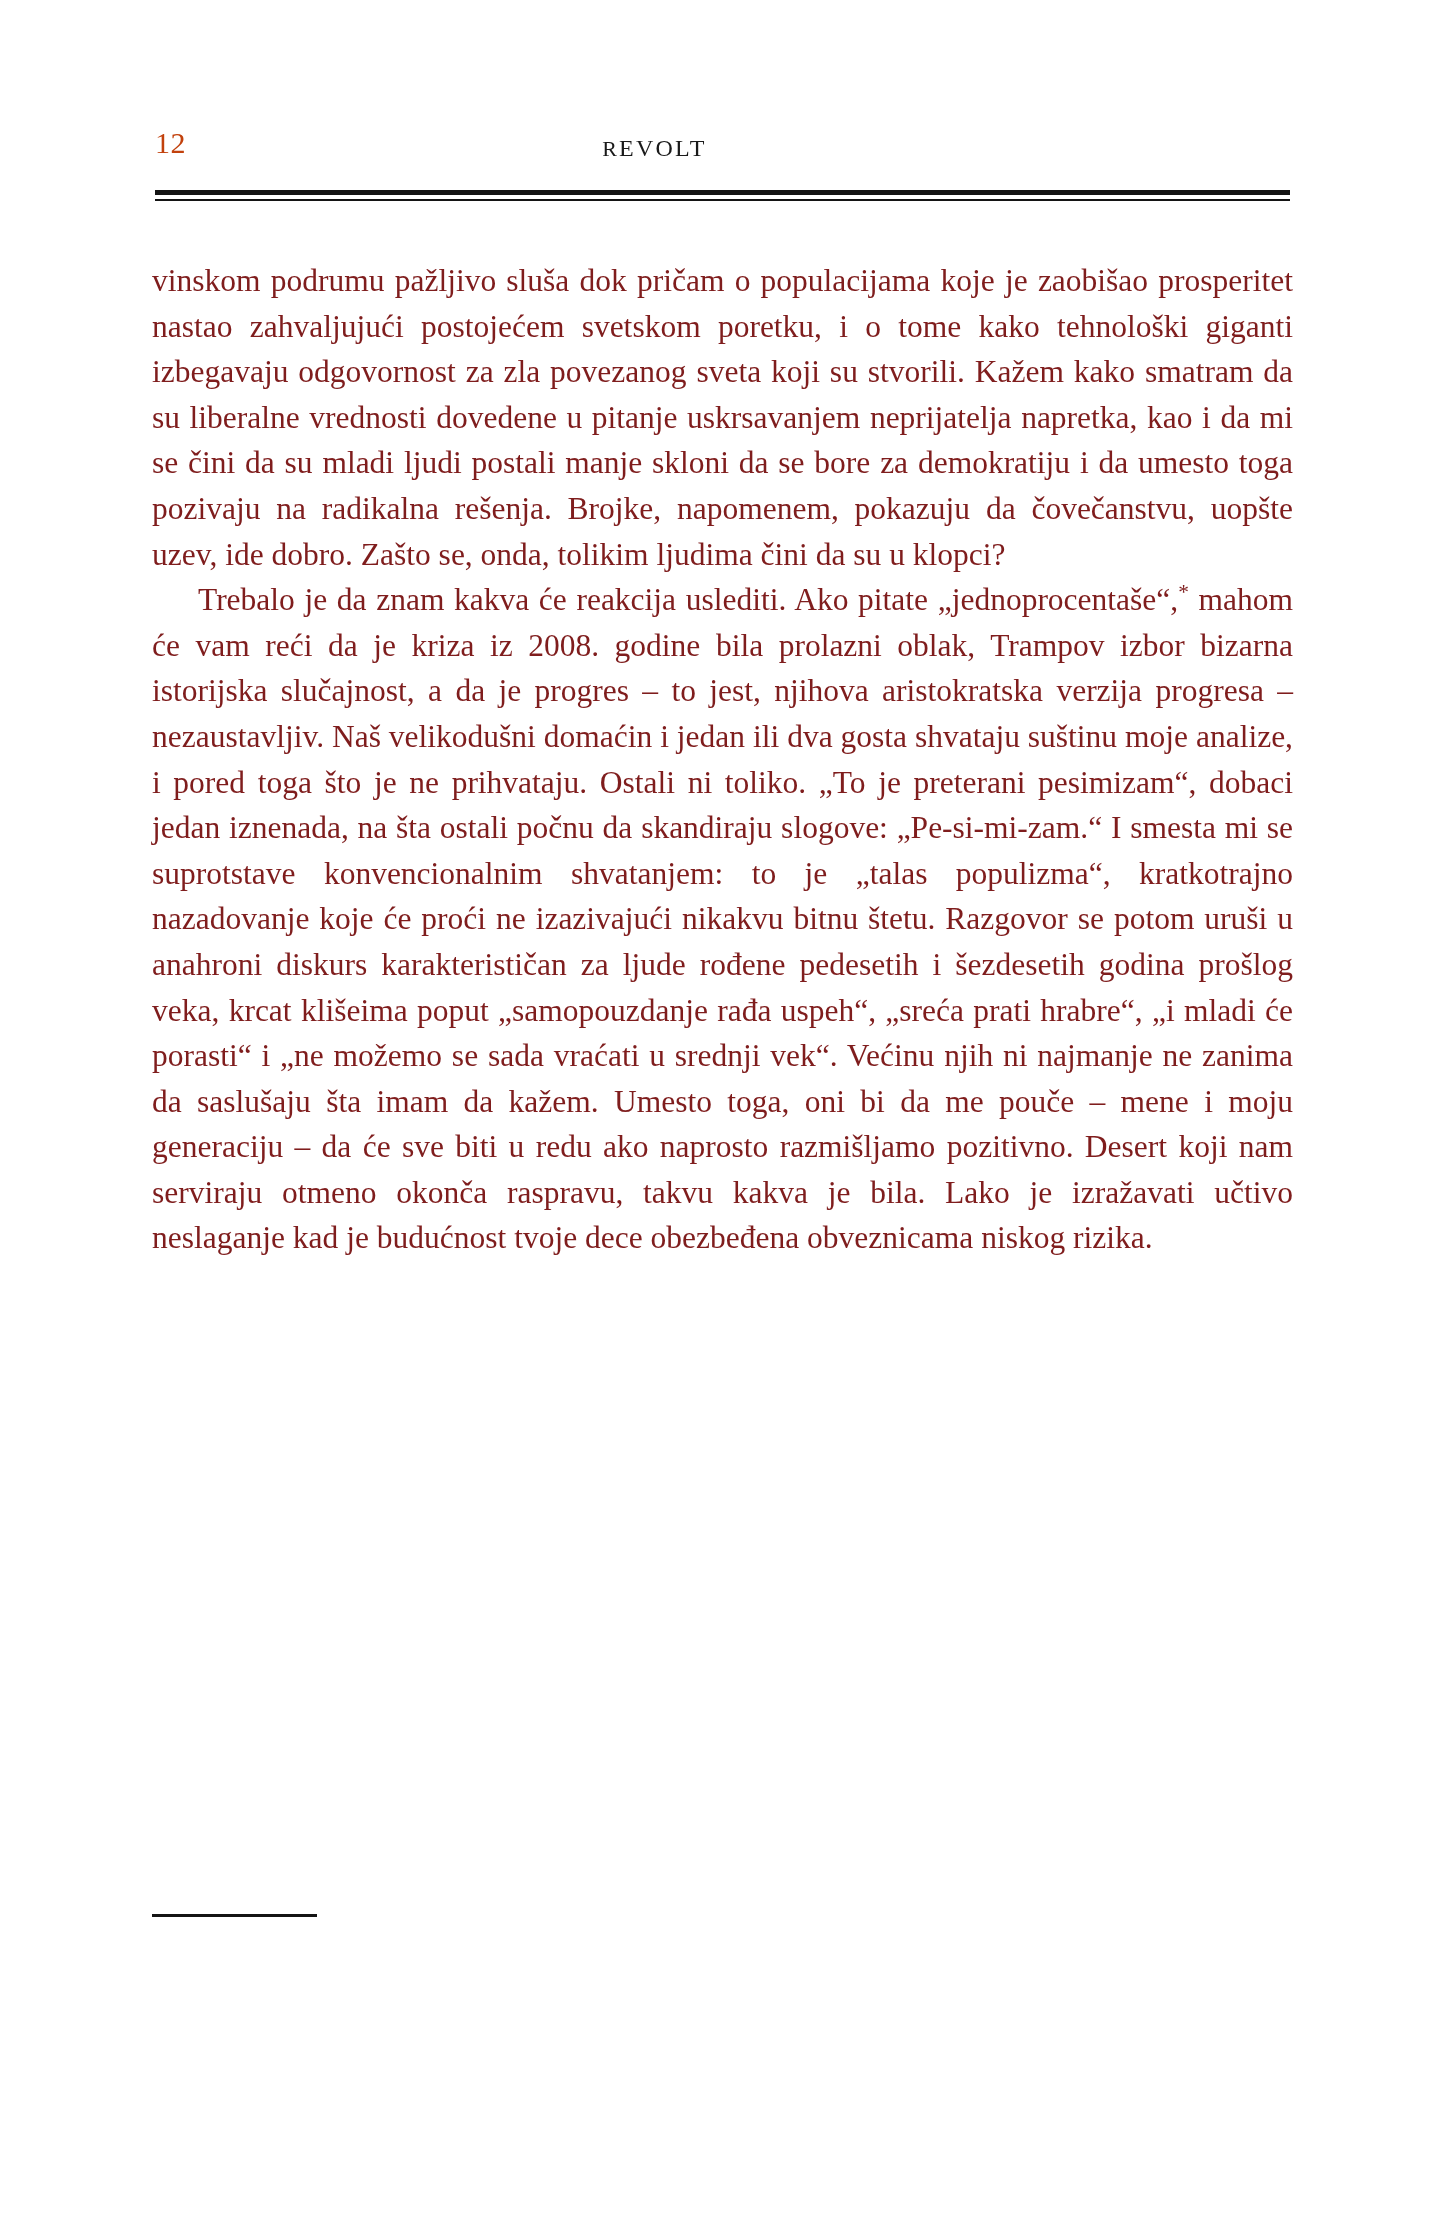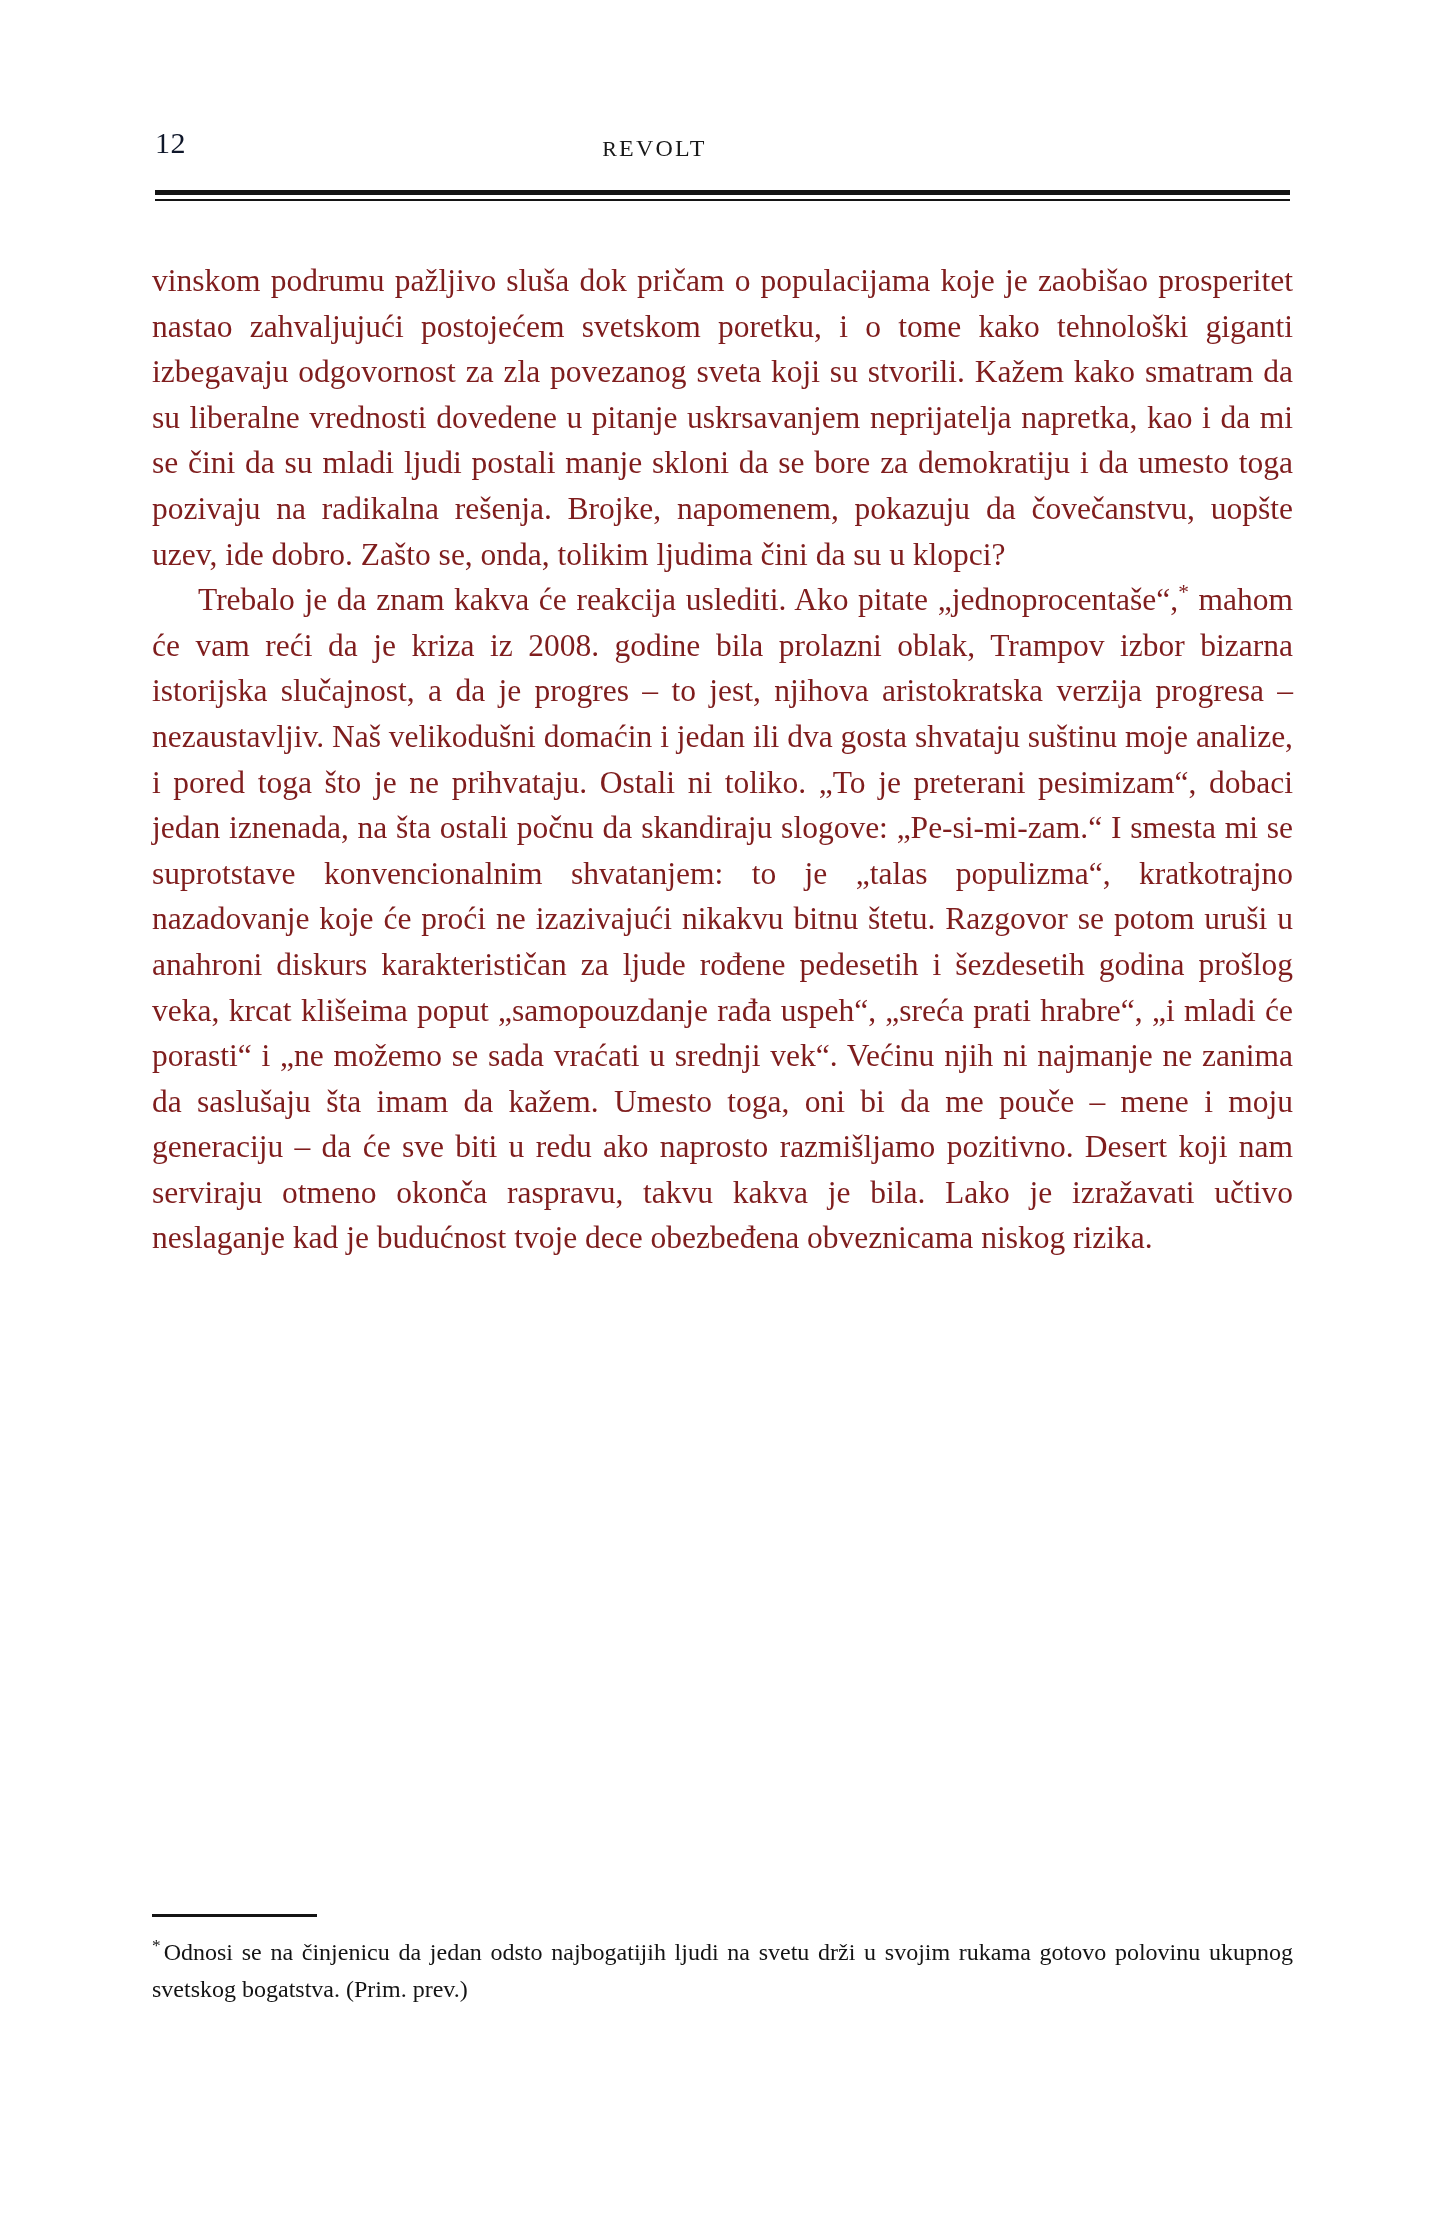--- a/index.html
+++ b/index.html
@@ -27,21 +27,21 @@
     right: 155px;
     top: 128px;
     height: 46px;
     display: flex;
     align-items: baseline;
   }
 
   .folio {
     font-size: 30px;
     line-height: 1;
-    color: #0f172a;
+    color: #c2410c;
     letter-spacing: 0.5px;
   }
 
   .head-title {
     position: absolute;
     left: 44%;
     transform: translateX(-50%);
     font-size: 34px;
     line-height: 1;
     font-variant: small-caps;
@@ -149,16 +149,15 @@
   </div>
 
   <div class="body-block">
     <p class="para">vinskom podrumu pažljivo sluša dok pričam o populacijama koje je zaobišao prosperitet nastao zahvaljujući postojećem svetskom poretku, i o tome kako tehnološki giganti izbegavaju odgovornost za zla povezanog sveta koji su stvorili. Kažem kako smatram da su liberalne vrednosti dovedene u pitanje uskrsavanjem neprijatelja napretka, kao i da mi se čini da su mladi ljudi postali manje skloni da se bore za demokratiju i da umesto toga pozivaju na radikalna rešenja. Brojke, napomenem, pokazuju da čovečanstvu, uopšte uzev, ide dobro. Zašto se, onda, tolikim ljudima čini da su u klopci?</p>
 
     <p class="para"><span>Trebalo je da znam kakva će reakcija uslediti. Ako pitate „jednoprocentaše“,</span><span class="fn-ref">*</span><span> mahom će vam reći da je kriza iz 2008. godine bila prolazni oblak, Trampov izbor bizarna istorijska slučajnost, a da je progres – to jest, njihova aristokratska verzija progresa – nezaustavljiv. Naš velikodušni domaćin i jedan ili dva gosta shvataju suštinu moje analize, i pored toga što je ne prihvataju. Ostali ni toliko. „To je preterani pesimizam“, dobaci jedan iznenada, na šta ostali počnu da skandiraju slogove: „Pe-si-mi-zam.“ I smesta mi se suprotstave konvencionalnim shvatanjem: to je „talas populizma“, kratkotrajno nazadovanje koje će proći ne izazivajući nikakvu bitnu štetu. Razgovor se potom uruši u anahroni diskurs karakterističan za ljude rođene pedesetih i šezdesetih godina prošlog veka, krcat klišeima poput „samopouzdanje rađa uspeh“, „sreća prati hrabre“, „i mladi će porasti“ i „ne možemo se sada vraćati u srednji vek“. Većinu njih ni najmanje ne zanima da saslušaju šta imam da kažem. Umesto toga, oni bi da me pouče – mene i moju generaciju – da će sve biti u redu ako naprosto razmišljamo pozitivno. Desert koji nam serviraju otmeno okonča raspravu, takvu kakva je bila. Lako je izražavati učtivo neslaganje kad je budućnost tvoje dece obezbeđena obveznicama niskog rizika.</span></p>
   </div>
 
   <div class="footnote-area">
     <div class="footnote-rule"></div>
-    <p class="footnote-text"><span class="fn-mark">*</span><span>Odnosi se na činjenicu da jedan odsto najbogatijih ljudi na svetu drži u svojim rukama gotovo polovinu ukupnog svetskog bogatstva. (Prim. prev.)</span></p>
   </div>
 
 </div>
 
 </body></html>

